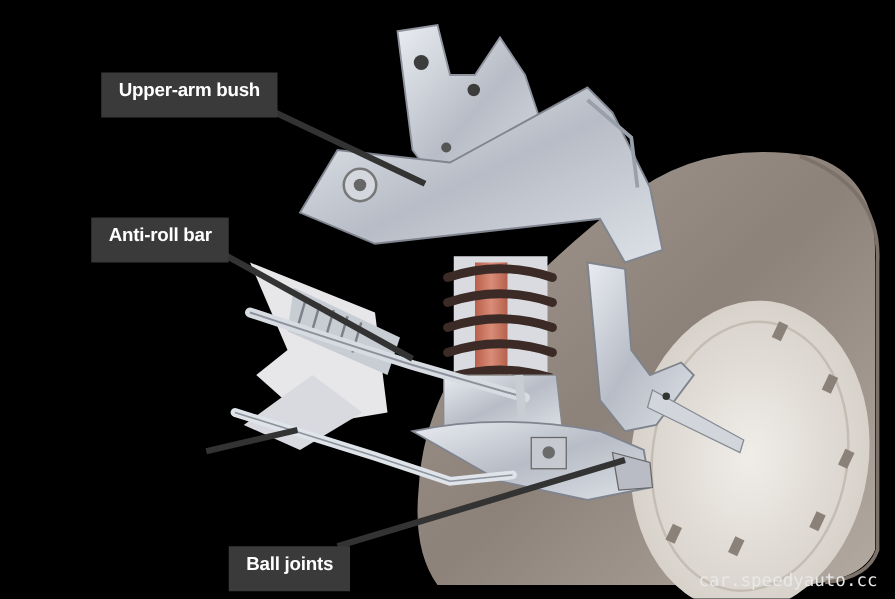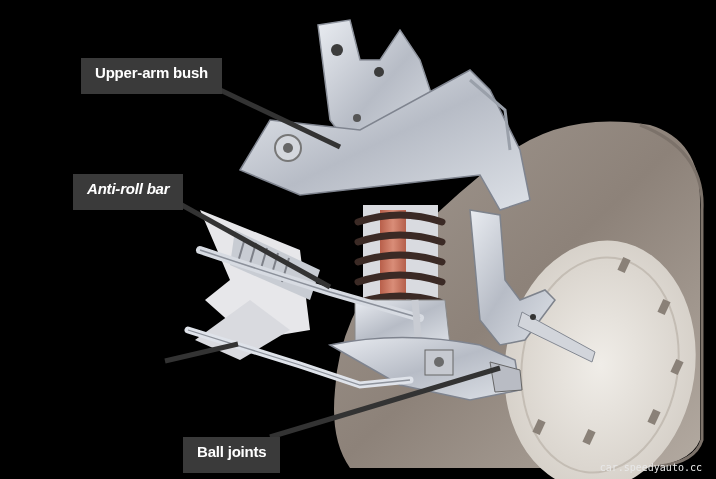--- a/index.html
+++ b/index.html
@@ -21,21 +21,21 @@
     padding: 9px 14px 27px 14px;
     white-space: nowrap;
     letter-spacing: -0.2px;
     box-sizing: border-box;
   }
   #watermark {
     position: absolute;
     right: 14px; bottom: 6px;
     color: #e8e8e8;
     font-family: "DejaVu Sans Mono", "Liberation Mono", monospace;
-    font-size: 10px;
+    font-size: 14px;
     letter-spacing: 0px;
   }
 </style>
 </head>
 <body>
 
 <div id="stage">
 
   <svg id="art" width="716" height="479" viewBox="0 0 716 479">
     <defs>
@@ -148,17 +148,17 @@
 
     <g>
       <line id="leader-0" stroke="#333333" stroke-width="5" x1="216" y1="88" x2="340" y2="147"></line>
       <line id="leader-1" stroke="#333333" stroke-width="5" x1="180" y1="204" x2="330" y2="287"></line>
       <line id="leader-2" stroke="#333333" stroke-width="5" x1="165" y1="361" x2="238" y2="344"></line>
       <line id="leader-3" stroke="#333333" stroke-width="5" x1="270" y1="437" x2="500" y2="368"></line>
     </g>
   </svg>
 
   <div class="label" id="label-0" style="left: 81px; top: 58px; height: 30px; line-height: 12px;">Upper-arm bush</div>
-  <div class="label" id="label-1" style="left: 73px; top: 174px; height: 30px; line-height: 12px; font-style: italic;">Anti-roll bar</div>
+  <div class="label" id="label-1" style="left: 73px; top: 174px; height: 30px; line-height: 12px;">Anti-roll bar</div>
   <div class="label" id="label-3" style="left: 183px; top: 437px; height: 30px; line-height: 12px;">Ball joints</div>
 
   <div id="watermark">car.speedyauto.cc</div>
 </div>
 
 </body></html>

